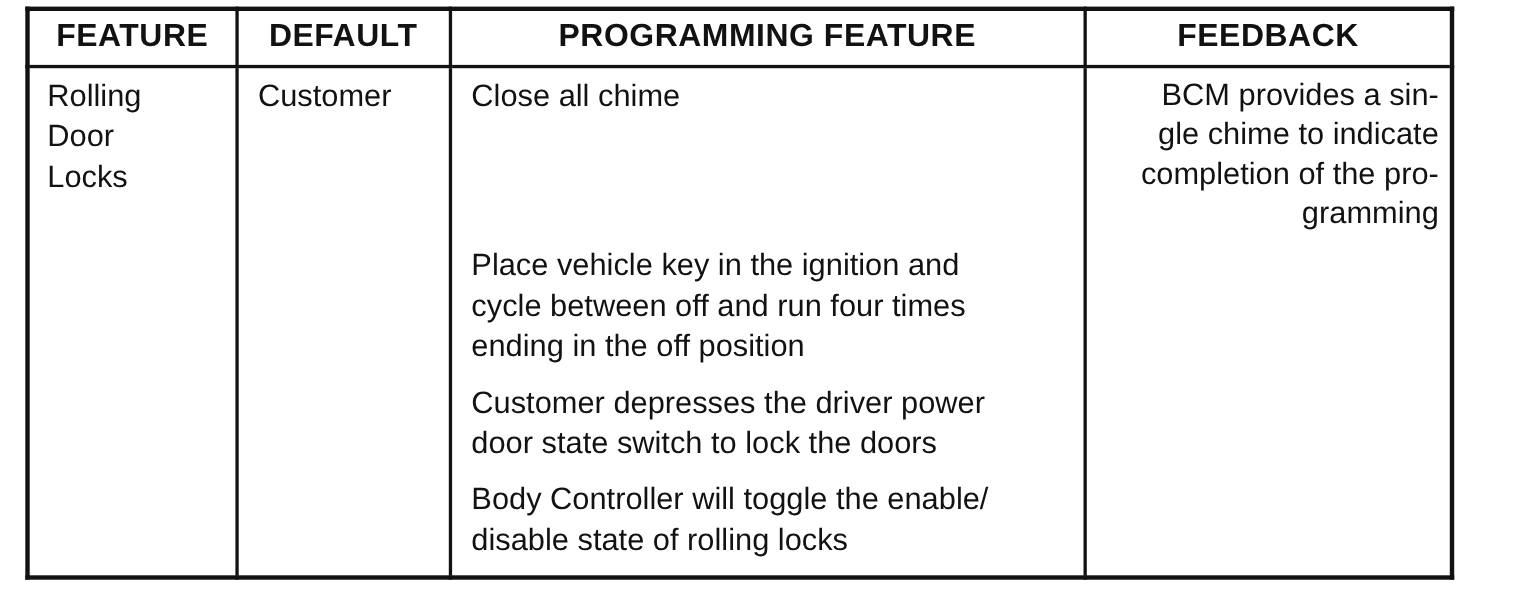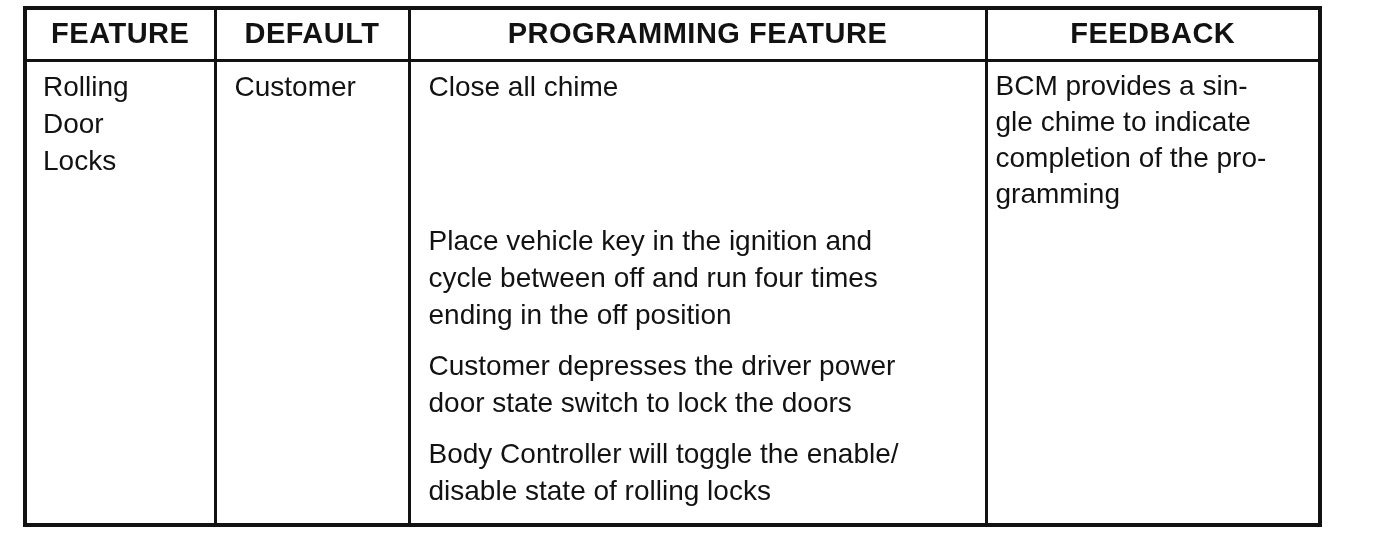--- a/index.html
+++ b/index.html
@@ -57,20 +57,21 @@
   }
   .pm .para {
     margin: 0 0 14px 0;
   }
   .pm .para:first-child {
     margin-bottom: 117px;
   }
   .feedback-cell .cell-inner {
     padding-left: 8px;
     line-height: 36px;
+    text-align: right;
   }
   .default-cell .cell-inner {
     padding-left: 18px;
   }
   .pm .cell-inner {
     padding-left: 18px;
   }
 </style>
 </head>
 <body>

